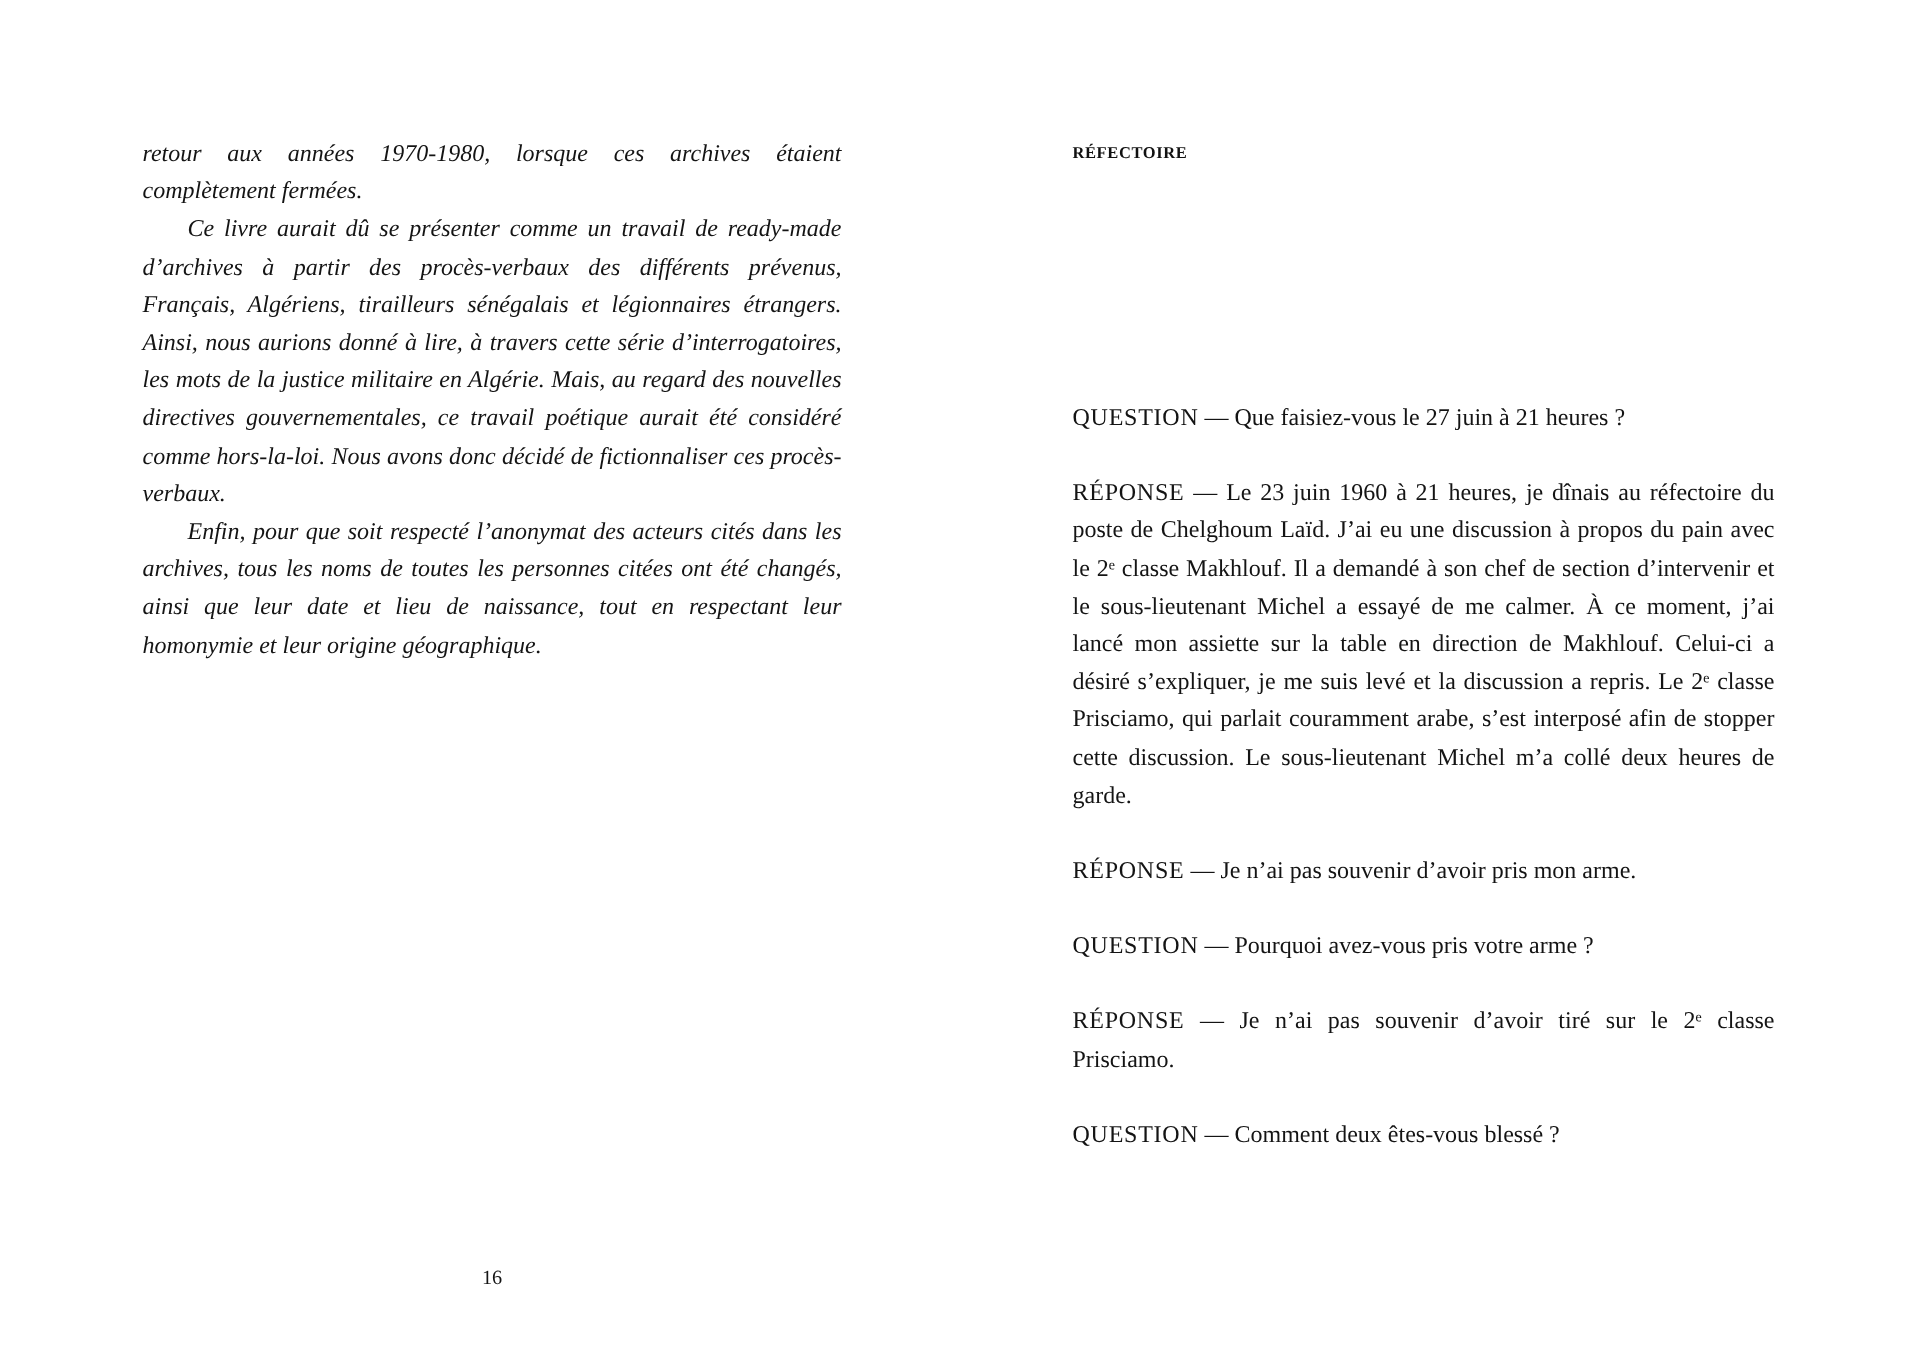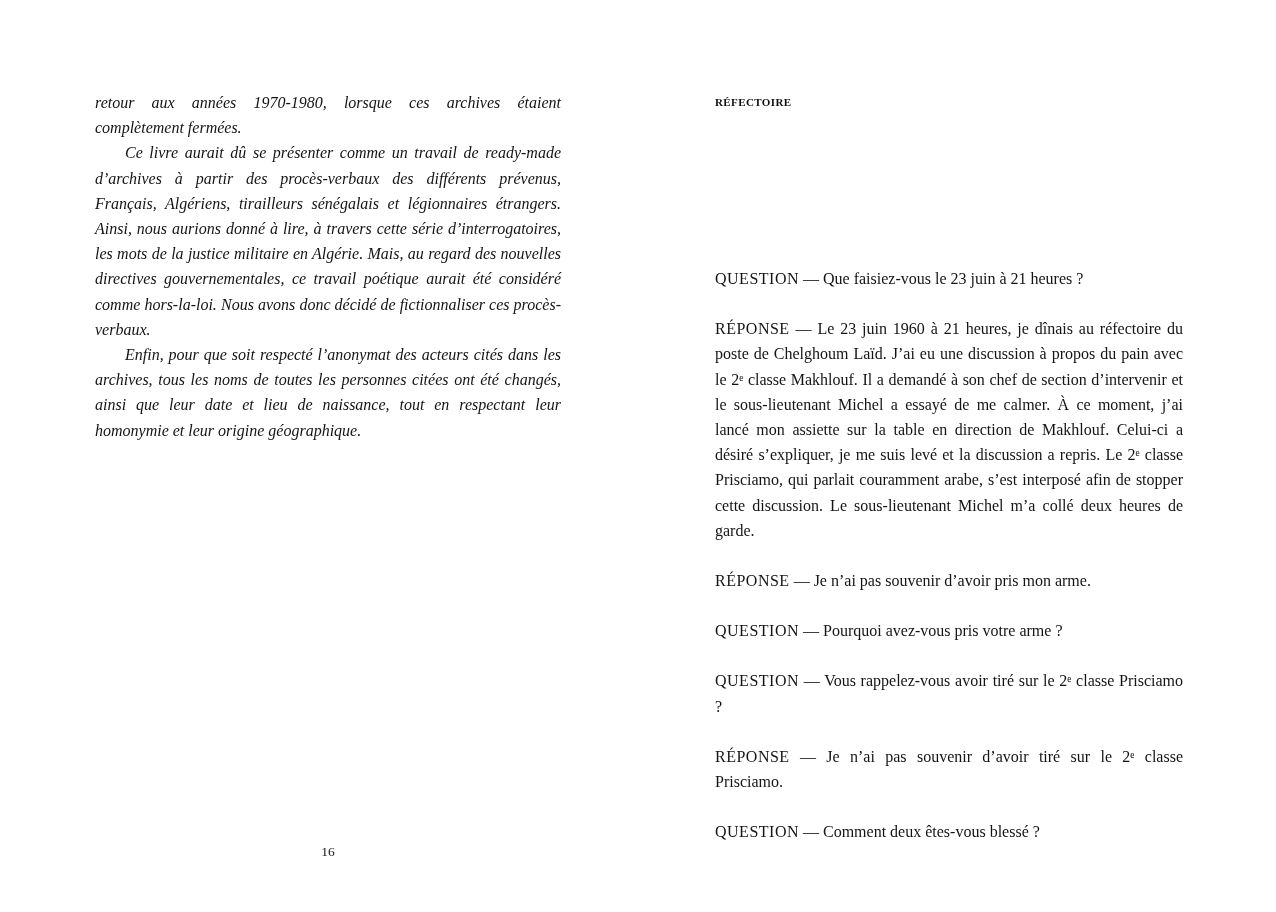--- a/index.html
+++ b/index.html
@@ -91,24 +91,23 @@
       <p class="para">Ce livre aurait dû se présenter comme un travail de ready-made d’archives à partir des procès-verbaux des différents prévenus, Français, Algériens, tirailleurs sénégalais et légionnaires étrangers. Ainsi, nous aurions donné à lire, à travers cette série d’interrogatoires, les mots de la justice militaire en Algérie. Mais, au regard des nouvelles directives gouvernementales, ce travail poétique aurait été considéré comme hors-la-loi. Nous avons donc décidé de fictionnaliser ces procès-verbaux.</p>
       <p class="para">Enfin, pour que soit respecté l’anonymat des acteurs cités dans les archives, tous les noms de toutes les personnes citées ont été changés, ainsi que leur date et lieu de naissance, tout en respectant leur homonymie et leur origine géographique.</p>
     </div>
     <div class="folio folio-left">16</div>
   </div>
 
   <div class="page page-right">
     <div class="running-head">RÉFECTOIRE</div>
 
     <div class="qa-list">
-      <p class="qa"><span class="qa-label">QUESTION</span> <span class="qa-text">— Que faisiez-vous le 23 juin à 21 heures ?</span></p>
+      <p class="qa"><span class="qa-label">QUESTION</span> <span class="qa-text">— Que faisiez-vous le 27 juin à 21 heures ?</span></p>
       <p class="qa"><span class="qa-label">RÉPONSE</span> <span class="qa-text">— Le 23 juin 1960 à 21 heures, je dînais au réfectoire du poste de Chelghoum Laïd. J’ai eu une discussion à propos du pain avec le 2ᵉ classe Makhlouf. Il a demandé à son chef de section d’intervenir et le sous-lieutenant Michel a essayé de me calmer. À ce moment, j’ai lancé mon assiette sur la table en direction de Makhlouf. Celui-ci a désiré s’expliquer, je me suis levé et la discussion a repris. Le 2ᵉ classe Prisciamo, qui parlait couramment arabe, s’est interposé afin de stopper cette discussion. Le sous-lieutenant Michel m’a collé deux heures de garde.</span></p>
       <p class="qa"><span class="qa-label">RÉPONSE</span> <span class="qa-text">— Je n’ai pas souvenir d’avoir pris mon arme.</span></p>
       <p class="qa"><span class="qa-label">QUESTION</span> <span class="qa-text">— Pourquoi avez-vous pris votre arme ?</span></p>
-      <p class="qa"><span class="qa-label">QUESTION</span> <span class="qa-text">— Vous rappelez-vous avoir tiré sur le 2ᵉ classe Prisciamo ?</span></p>
       <p class="qa"><span class="qa-label">RÉPONSE</span> <span class="qa-text">— Je n’ai pas souvenir d’avoir tiré sur le 2ᵉ classe Prisciamo.</span></p>
       <p class="qa"><span class="qa-label">QUESTION</span> <span class="qa-text">— Comment deux êtes-vous blessé ?</span></p>
     </div>
 
   </div>
 
 </div>
 
 </body></html>

